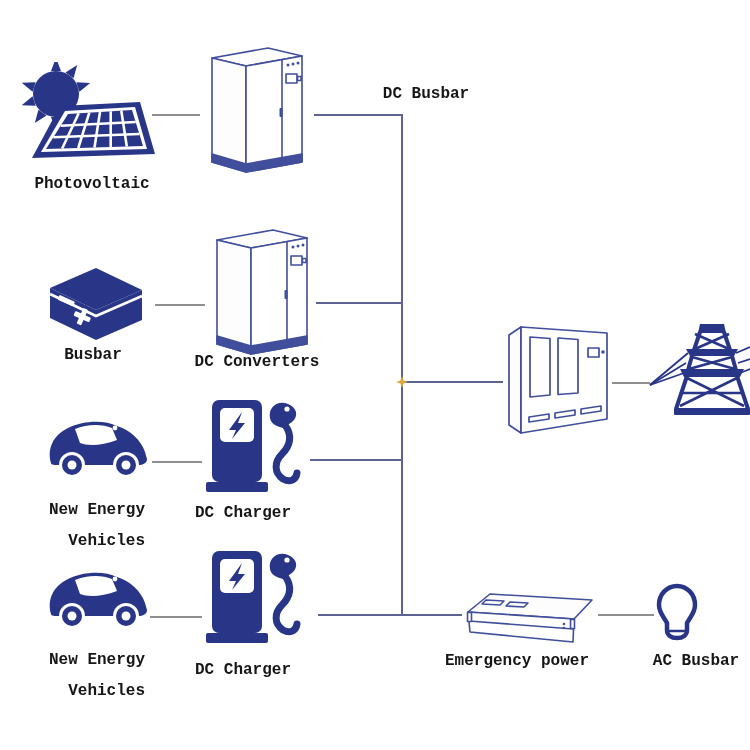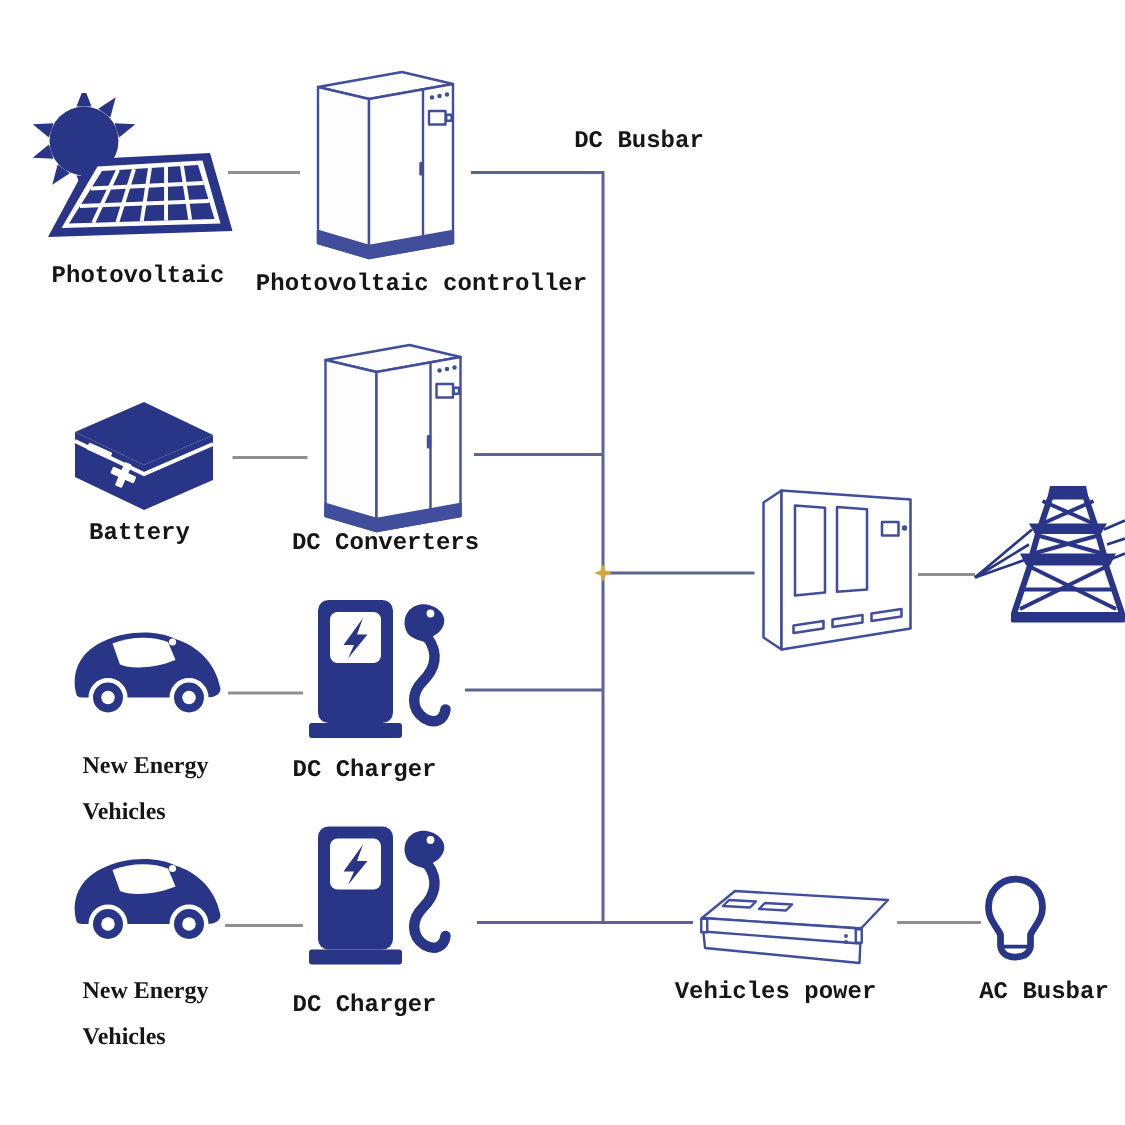--- a/index.html
+++ b/index.html
@@ -15,23 +15,23 @@
   body{background:var(--bg);font-family:"Liberation Mono",monospace;}
   .stage{position:relative;width:750px;height:750px;background:var(--bg);overflow:hidden;}
   .icon{position:absolute;color:var(--icon-navy);}
   .icon.outline{color:var(--outline-navy);}
   .label{
     position:absolute;
     transform:translateX(-50%);
     font:600 16px "Liberation Mono",monospace;
     color:var(--text);
     white-space:nowrap;
-    text-align:left;
+    text-align:right;
   }
-  .label.two-line{line-height:31px;font-family:Liberation Serif, serif;}
+  .label.two-line{line-height:31px;}
   .hline,.vline{position:absolute;}
   .hline{height:2px;}
   .vline{width:2px;}
   .gray{background:var(--line-gray);}
   .slate{background:var(--busbar-line);}
   .junction{position:absolute;width:12px;height:12px;}
   svg{display:block;width:100%;height:100%;}
 </style>
 </head>
 <body>
@@ -103,42 +103,41 @@
         <rect x="95.5" y="36.5" width="3.5" height="4" fill="#ffffff"></rect>
       </g>
       <g fill="currentColor">
         <circle cx="86" cy="25" r="1.5"></circle>
           <circle cx="91" cy="24" r="1.5"></circle>
           <circle cx="96" cy="23" r="1.5"></circle>
         <rect x="77.5" y="68" width="3" height="9" rx="1"></rect>
       </g>
     </svg>
   </div>
-  <div class="label" style="left:281px;top:180px">Photovoltaic controller</div>
 
   <div class="label" style="left:426px;top:85px">DC Busbar</div>
 
   <div class="icon" style="left:38px;top:258px;width:115px;height:85px">
     <svg viewBox="0 0 115 85">
       <g fill="currentColor">
         <polygon points="12,30 58,10 104,32 58,52"></polygon>
         <polygon points="12,30 58,52 58,82 12,60"></polygon>
         <polygon points="58,52 104,32 104,62 58,82"></polygon>
       </g>
       <g stroke="#ffffff" stroke-width="2.6" fill="none">
         <path d="M12,36 L58,58 L104,38"></path>
       </g>
       <g fill="#ffffff">
         <rect x="20" y="40" width="17" height="5" rx="1" transform="rotate(24 28 42)"></rect>
         <rect x="36" y="56" width="17" height="5" rx="1" transform="rotate(24 44 58)"></rect>
         <rect x="42" y="50" width="5" height="17" rx="1" transform="rotate(24 44 58)"></rect>
       </g>
     </svg>
   </div>
-  <div class="label" style="left:93px;top:346px">Battery</div>
+  <div class="label" style="left:93px;top:346px">Busbar</div>
 
   <div class="icon outline" style="left:207px;top:222px;width:112px;height:140px">
     <svg viewBox="0 0 112 140">
       <g stroke="currentColor" stroke-width="1.6" stroke-linejoin="round">
         <polygon points="44,26 100,16 66,8 10,18" fill="#fdfdfe"></polygon>
         <polygon points="10,18 44,26 44,132 10,122" fill="#fdfdfe"></polygon>
         <polygon points="44,26 100,16 100,122 44,132" fill="#ffffff"></polygon>
         <path d="M80,19.6 L80,125.6" fill="none"></path>
         <polygon points="10,114 44,124 100,114 100,122 44,132 10,122" fill="currentColor"></polygon>
         <rect x="84" y="34" width="11" height="9" fill="#ffffff"></rect>
@@ -280,21 +279,21 @@
         <path d="M9,33 L113,41" fill="none"></path>
         <polygon points="26,12 44,13 40,17 22,16" fill="#ffffff"></polygon>
         <polygon points="50,14 68,15 64,19 46,18" fill="#ffffff"></polygon>
         <rect x="110.5" y="31.5" width="4" height="9" fill="#ffffff"></rect>
         <rect x="7.5" y="24.5" width="4" height="9" fill="#ffffff"></rect>
       </g>
       <circle cx="104" cy="36" r="1.3" fill="currentColor"></circle>
       <circle cx="104" cy="40" r="1.3" fill="currentColor"></circle>
     </svg>
   </div>
-  <div class="label" style="left:517px;top:652px">Vehicles power</div>
+  <div class="label" style="left:517px;top:652px">Emergency power</div>
 
   <div class="icon" style="left:654px;top:583px;width:46px;height:58px">
     <svg viewBox="0 0 46 58">
       <path d="M23,3 C33,3 41,11 41,22 C41,30 36,34 33,40 L33,47 C33,52 29,55 23,55 C17,55 13,52 13,47 L13,40 C10,34 5,30 5,22 C5,11 13,3 23,3 Z" fill="#ffffff" stroke="currentColor" stroke-width="4.5" stroke-linejoin="round"></path>
       <path d="M15,48 L31,48" stroke="currentColor" stroke-width="2.5"></path>
     </svg>
   </div>
   <div class="label" style="left:696px;top:652px">AC Busbar</div>
 
 </div>

